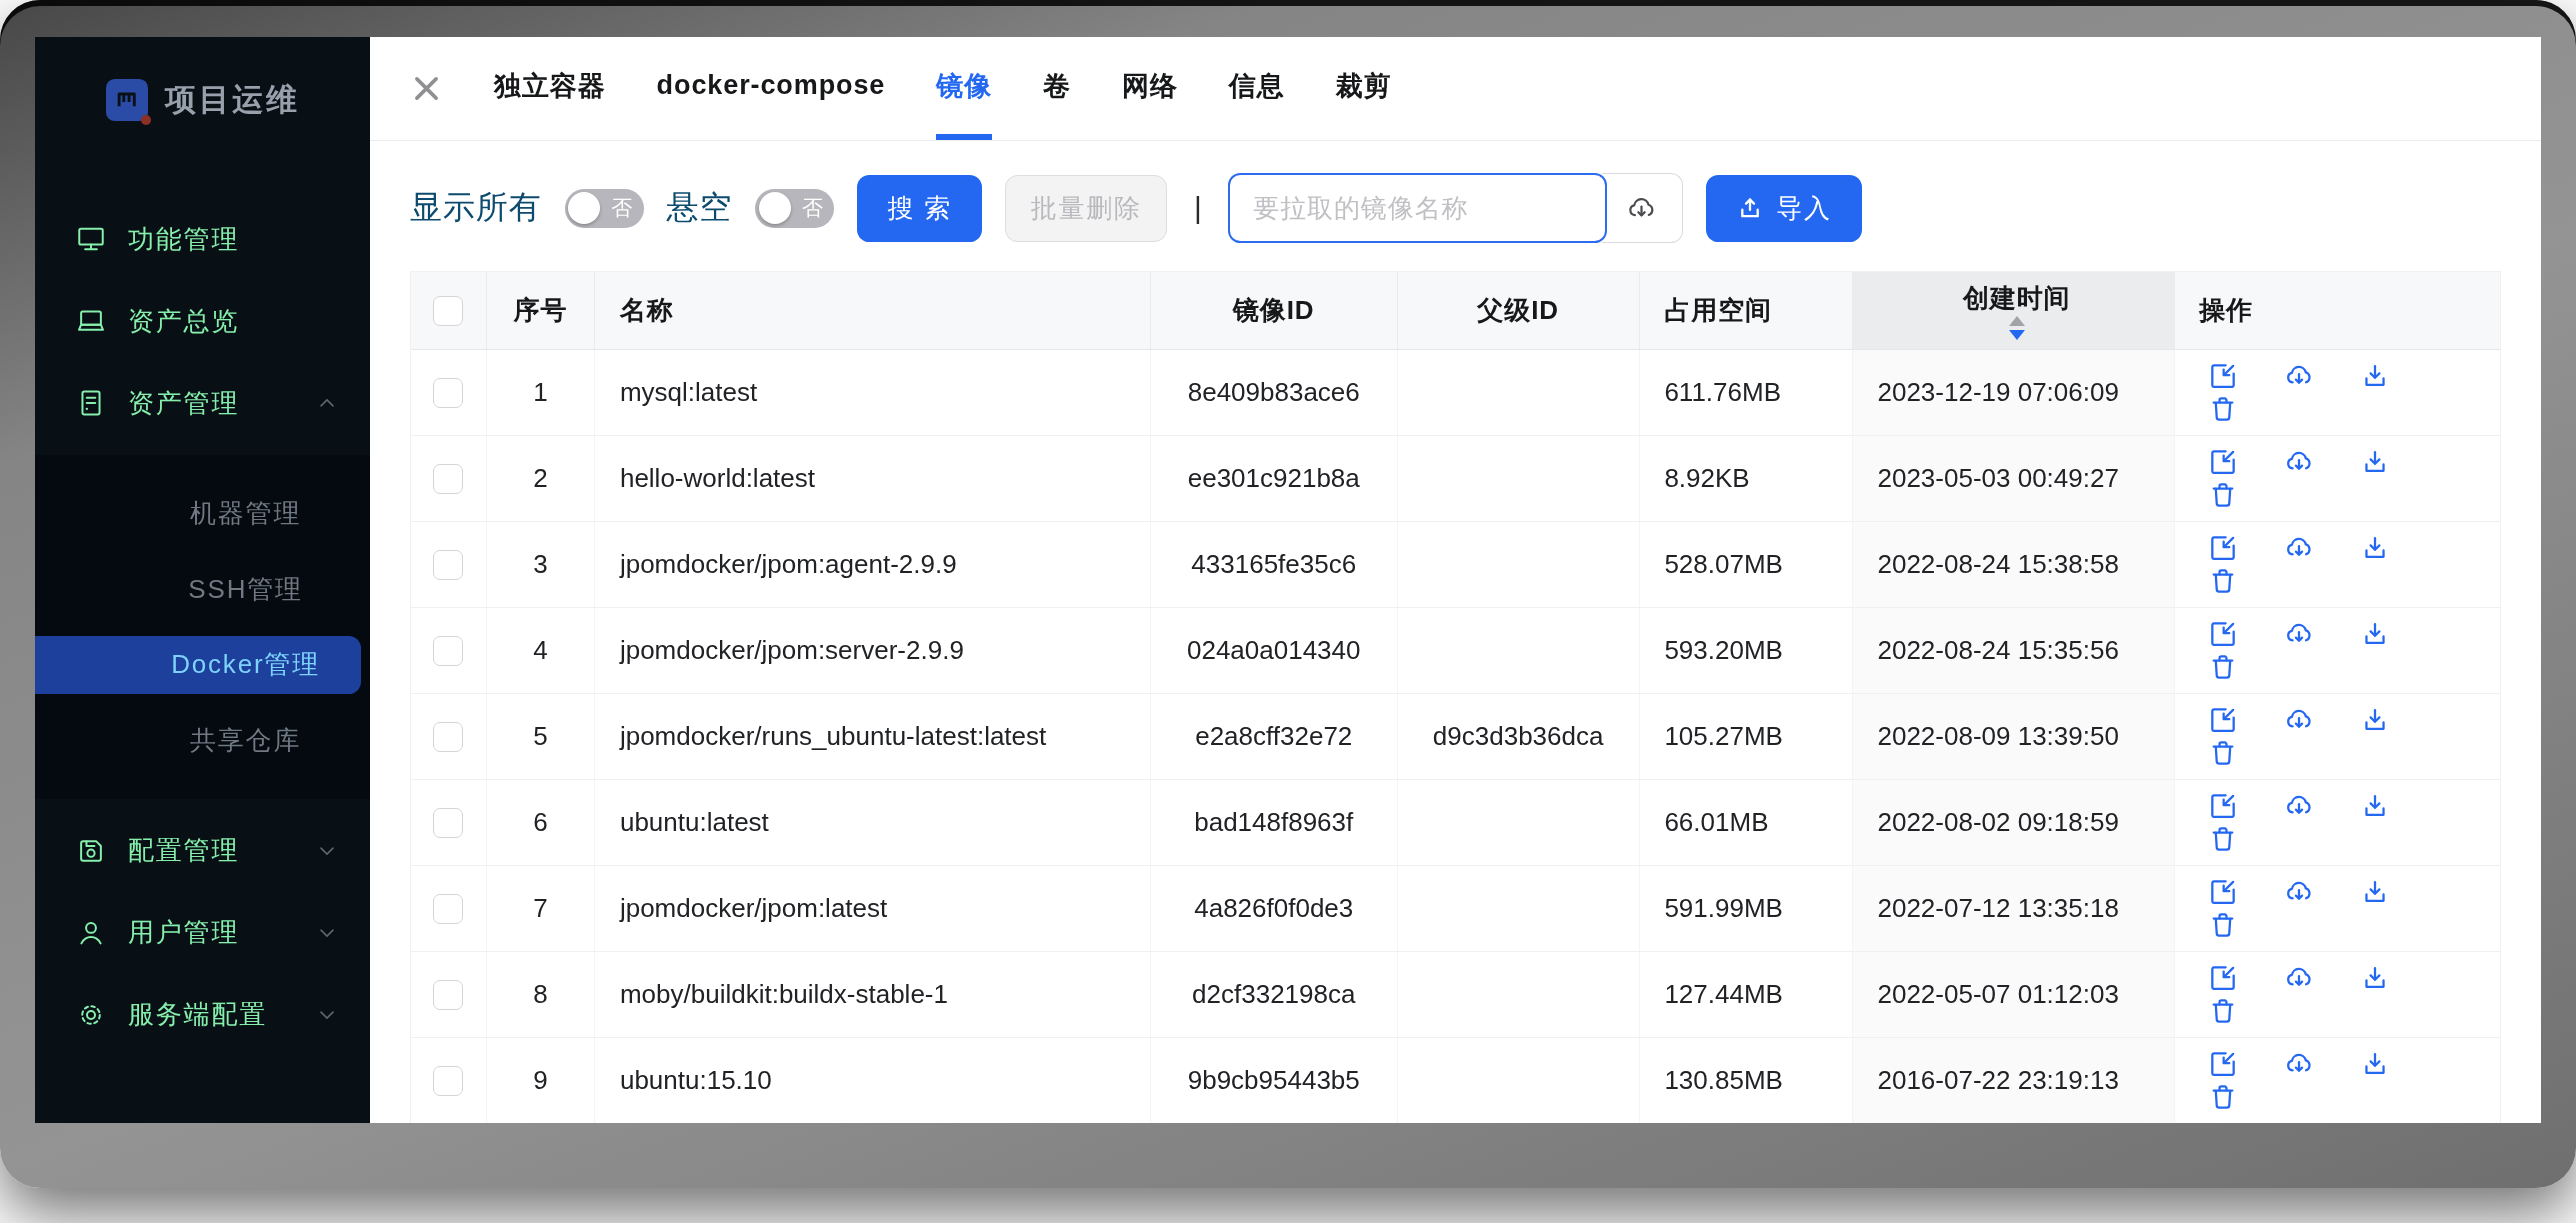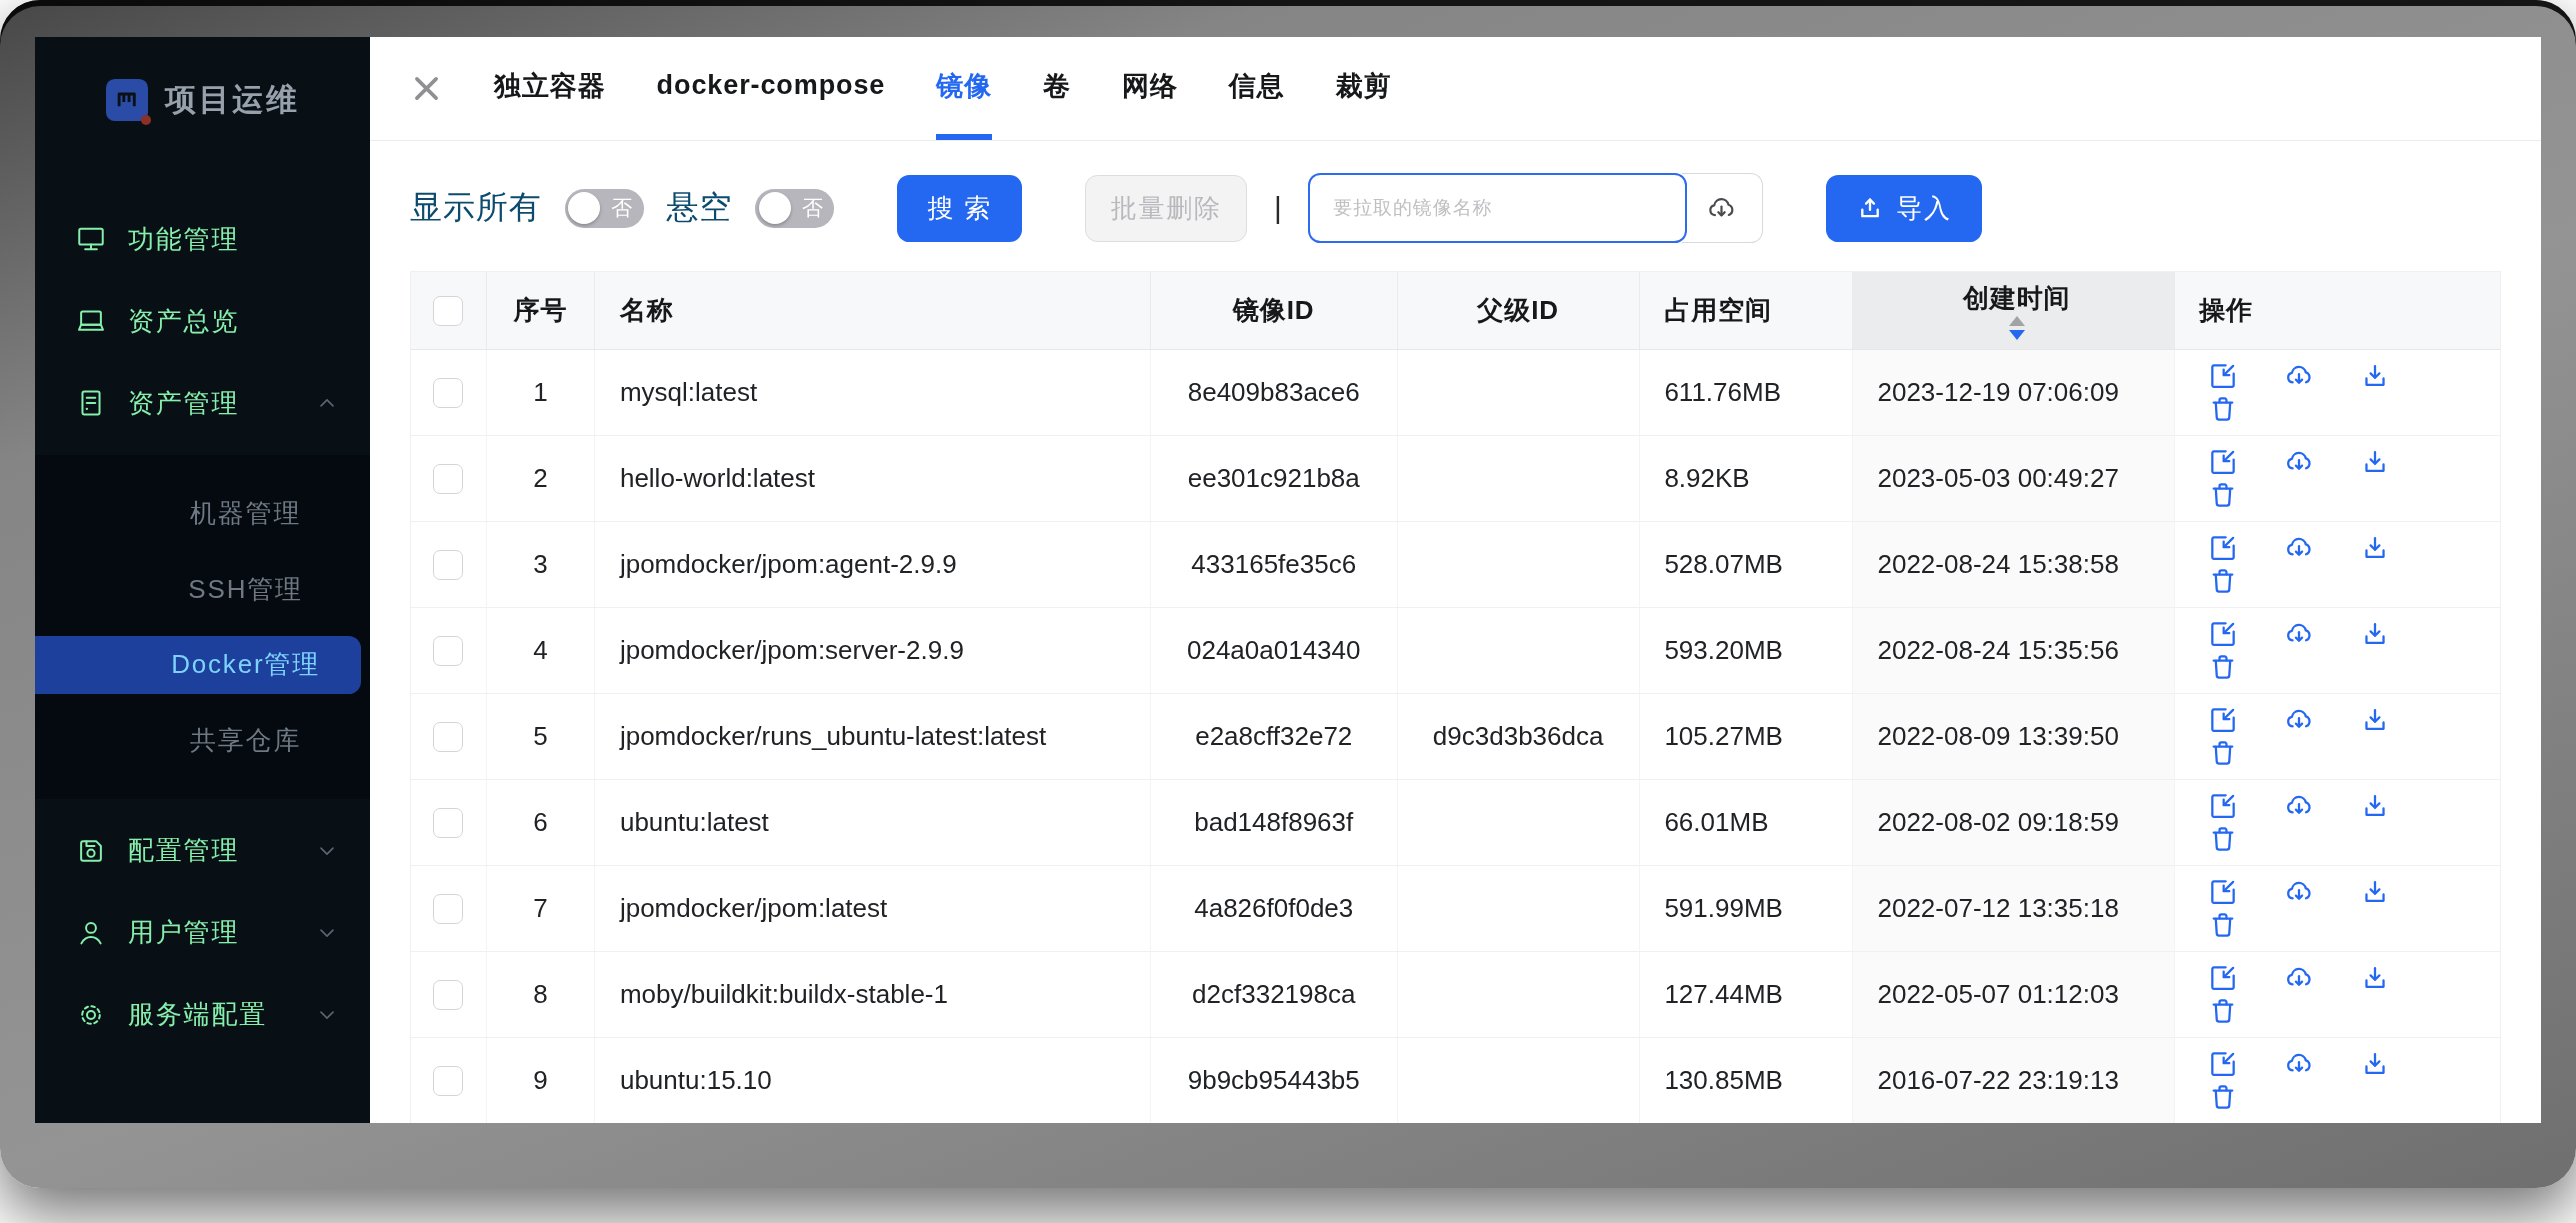--- a/index.html
+++ b/index.html
@@ -39,26 +39,26 @@
   .close-btn { width:33px; height:33px; color:#8f8f94; cursor:pointer; flex:none; }
   .close-btn svg { width:100%; height:100%; stroke:currentColor; stroke-width:2.6; stroke-linecap:round; }
   .tab { height:100%; display:flex; align-items:center; font-size:27px; font-weight:700; color:#17181a; border:none; background:none; border-bottom:6.1px solid transparent; margin-bottom:-1.8px; cursor:pointer; font-family:inherit; letter-spacing:0.9px; }
   .tab.active { color:#2468f2; border-bottom-color:#2468f2; }
 
   .toolbar { display:flex; align-items:center; gap:23px; padding:32px 40px 24.6px 40px; flex:none; }
   .tb-label { font-size:32px; color:#0c4a6e; letter-spacing:0.9px; }
   .switch { position:relative; width:79px; height:39px; border-radius:19.3px; background:#b6b6bc; display:inline-flex; align-items:center; justify-content:flex-end; cursor:pointer; flex:none; }
   .switch .knob { position:absolute; left:3.5px; top:3.5px; width:32px; height:32px; border-radius:50%; background:#fff; box-shadow:0 1.8px 3.5px rgba(0,0,0,.25); }
   .switch .state { color:#fff; font-size:21px; margin-right:11.4px; }
-  .btn { display:inline-flex; align-items:center; justify-content:center; gap:12.3px; height:67px; border-radius:12.3px; font-size:26px; font-family:inherit; cursor:pointer; letter-spacing:1.8px;margin-left:40px; }
+  .btn { display:inline-flex; align-items:center; justify-content:center; gap:12.3px; height:67px; border-radius:12.3px; font-size:26px; font-family:inherit; cursor:pointer; letter-spacing:1.8px; }
   .btn-primary { background:#2468f2; color:#fff; border:none; padding:0 30px; }
   .btn-disabled { background:#f3f3f4; color:#b9b9bd; border:1.8px solid #dddddf; padding:0 24.6px; cursor:not-allowed; }
   .pipe { font-size:30px; color:#2a2a2a; margin:0 3.5px; }
   .pull-group { display:flex; align-items:stretch; height:70px; }
-  .pull-input { width:379px; height:70px; border:2.6px solid #2d6bf0; border-radius:12.3px; padding:0 23px; font-size:19px; color:#333; outline:none; position:relative; z-index:1; background:#fff; font-family:inherit; }
+  .pull-input { width:379px; height:70px; border:2.6px solid #2d6bf0; border-radius:12.3px; padding:0 23px; font-size:26px; color:#333; outline:none; position:relative; z-index:1; background:#fff; font-family:inherit; }
   .pull-input::placeholder { color:#c0c0c4; letter-spacing:0.9px; }
   .pull-addon { width:81px; margin-left:-5.3px; border:1.8px solid #d9d9dd; border-left:none; border-radius:0 12.3px 12.3px 0; background:#fff; display:flex; align-items:center; justify-content:center; cursor:pointer; }
   .pull-addon svg { width:33px; height:33px; fill:none; stroke:#4b4b4f; stroke-width:1.6; stroke-linecap:round; stroke-linejoin:round; }
   .btn .bicon { width:28px; height:28px; }
   .btn .bicon svg { width:100%; height:100%; fill:none; stroke:#fff; stroke-width:2; stroke-linecap:round; stroke-linejoin:round; }
 
   
   .tablebox { margin:3.5px 40px 0 40px; border:1.8px solid #f0f0f0; border-bottom:none; }
   table { width:100%; border-collapse:collapse; table-layout:fixed; }
   th { background:#f7f8fa; height:77px; font-size:26px; font-weight:700; color:#17181a; text-align:left; padding:0 0 0 24.6px; border-bottom:1.8px solid #e7e7e9; border-right:1.8px solid #ebebed; letter-spacing:0.9px; }

